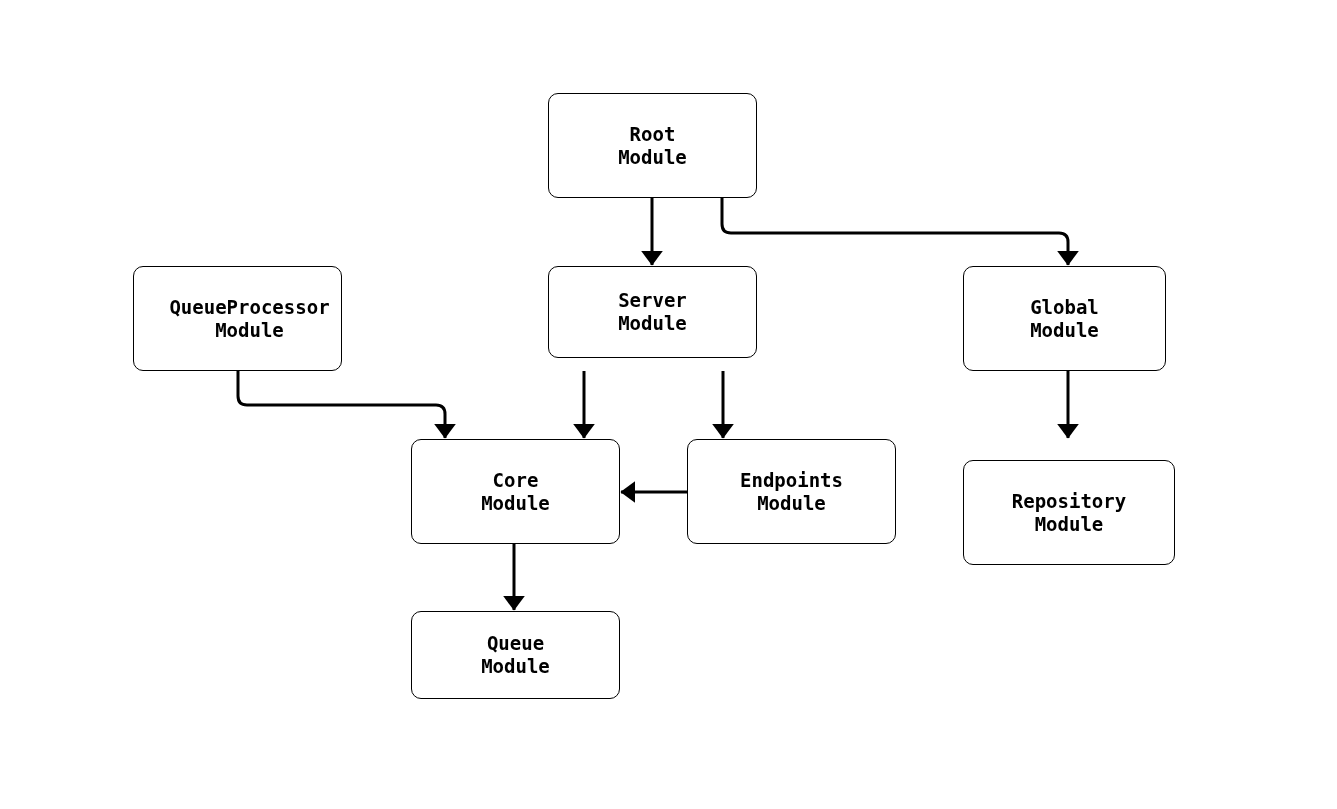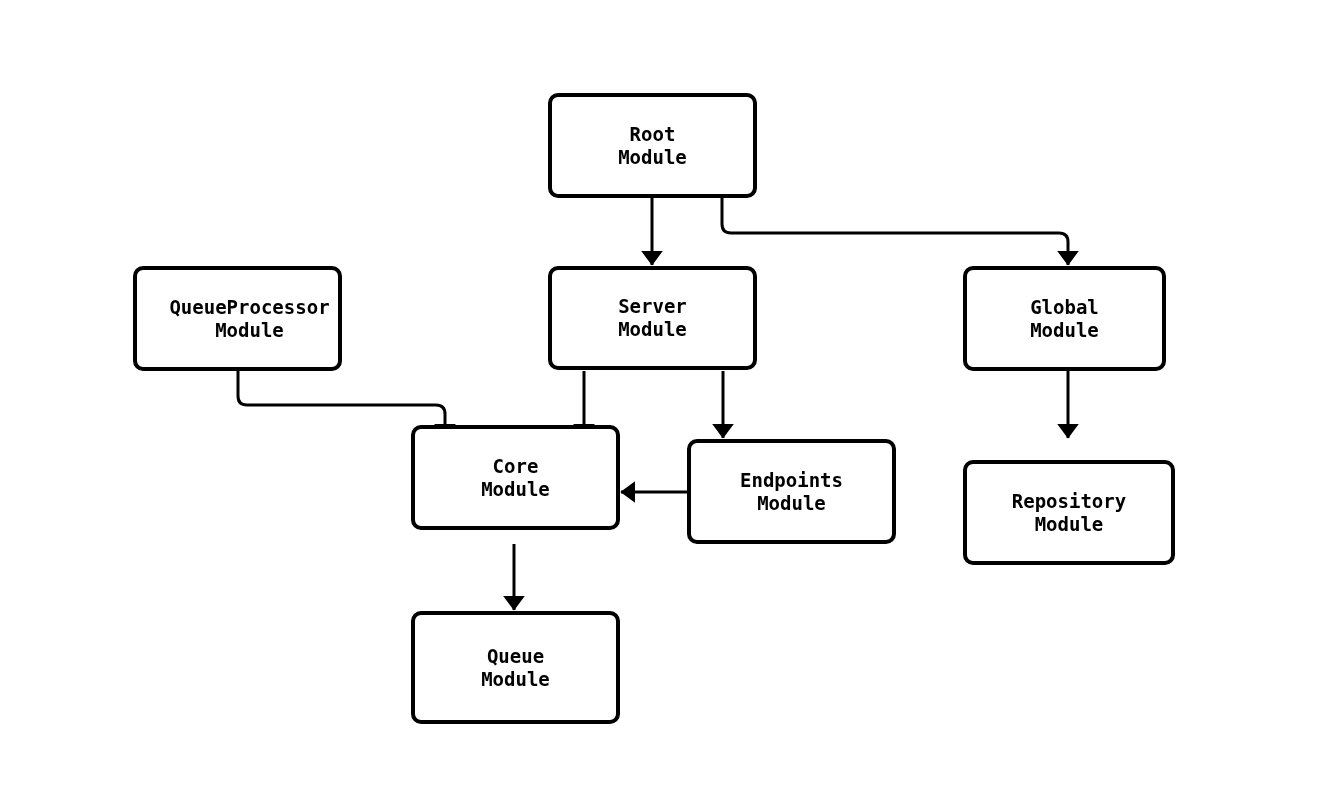--- a/index.html
+++ b/index.html
@@ -19,21 +19,21 @@
     position: absolute;
     left: 0;
     top: 0;
     width: 1337px;
     height: 809px;
   }
   .node {
     position: absolute;
     box-sizing: border-box;
     background: #ffffff;
-    border: 4px solid #c4b5fd;
+    border: 1px solid #c4b5fd;
     border-radius: 10px;
     display: flex;
     flex-direction: column;
     align-items: center;
     justify-content: center;
     text-align: center;
   }
   .node-label {
     font-weight: bold;
     font-size: 19px;
@@ -71,38 +71,38 @@
   </svg>
   <div id="nodes">
       <div class="node" style="left: 548px; top: 93px; width: 209px; height: 105px; background: rgb(255, 255, 255); border-color: rgb(0, 0, 0);">
         <div class="node-label">Root</div>
         <div class="node-label">Module</div>
       </div>
       <div class="node" style="left: 133px; top: 266px; width: 209px; height: 105px; background: rgb(255, 255, 255); border-color: rgb(0, 0, 0); padding-left: 24px;">
         <div class="node-label">QueueProcessor</div>
         <div class="node-label">Module</div>
       </div>
-      <div class="node" style="left: 548px; top: 266px; width: 209px; height: 104px; background: rgb(255, 255, 255); border-color: rgb(0, 0, 0);">
+      <div class="node" style="left: 548px; top: 266px; width: 209px; height: 92px; background: rgb(255, 255, 255); border-color: rgb(0, 0, 0);">
         <div class="node-label">Server</div>
         <div class="node-label">Module</div>
       </div>
       <div class="node" style="left: 963px; top: 266px; width: 203px; height: 105px; background: rgb(255, 255, 255); border-color: rgb(0, 0, 0);">
         <div class="node-label">Global</div>
         <div class="node-label">Module</div>
       </div>
-      <div class="node" style="left: 411px; top: 425px; width: 209px; height: 105px; background: rgb(255, 255, 255); border-color: rgb(0, 0, 0);">
+      <div class="node" style="left: 411px; top: 439px; width: 209px; height: 105px; background: rgb(255, 255, 255); border-color: rgb(0, 0, 0);">
         <div class="node-label">Core</div>
         <div class="node-label">Module</div>
       </div>
       <div class="node" style="left: 687px; top: 439px; width: 209px; height: 105px; background: rgb(255, 255, 255); border-color: rgb(0, 0, 0); text-align: center;">
         <div class="node-label">Endpoints</div>
         <div class="node-label">Module</div>
       </div>
       <div class="node" style="left: 963px; top: 460px; width: 212px; height: 105px; background: rgb(255, 255, 255); border-color: rgb(0, 0, 0);">
         <div class="node-label">Repository</div>
         <div class="node-label">Module</div>
       </div>
-      <div class="node" style="left: 411px; top: 611px; width: 209px; height: 113px; background: rgb(255, 255, 255); border-color: rgb(0, 0, 0);">
+      <div class="node" style="left: 411px; top: 611px; width: 209px; height: 88px; background: rgb(255, 255, 255); border-color: rgb(0, 0, 0);">
         <div class="node-label">Queue</div>
         <div class="node-label">Module</div>
       </div>
     </div>
 </div>
 
 </body></html>

